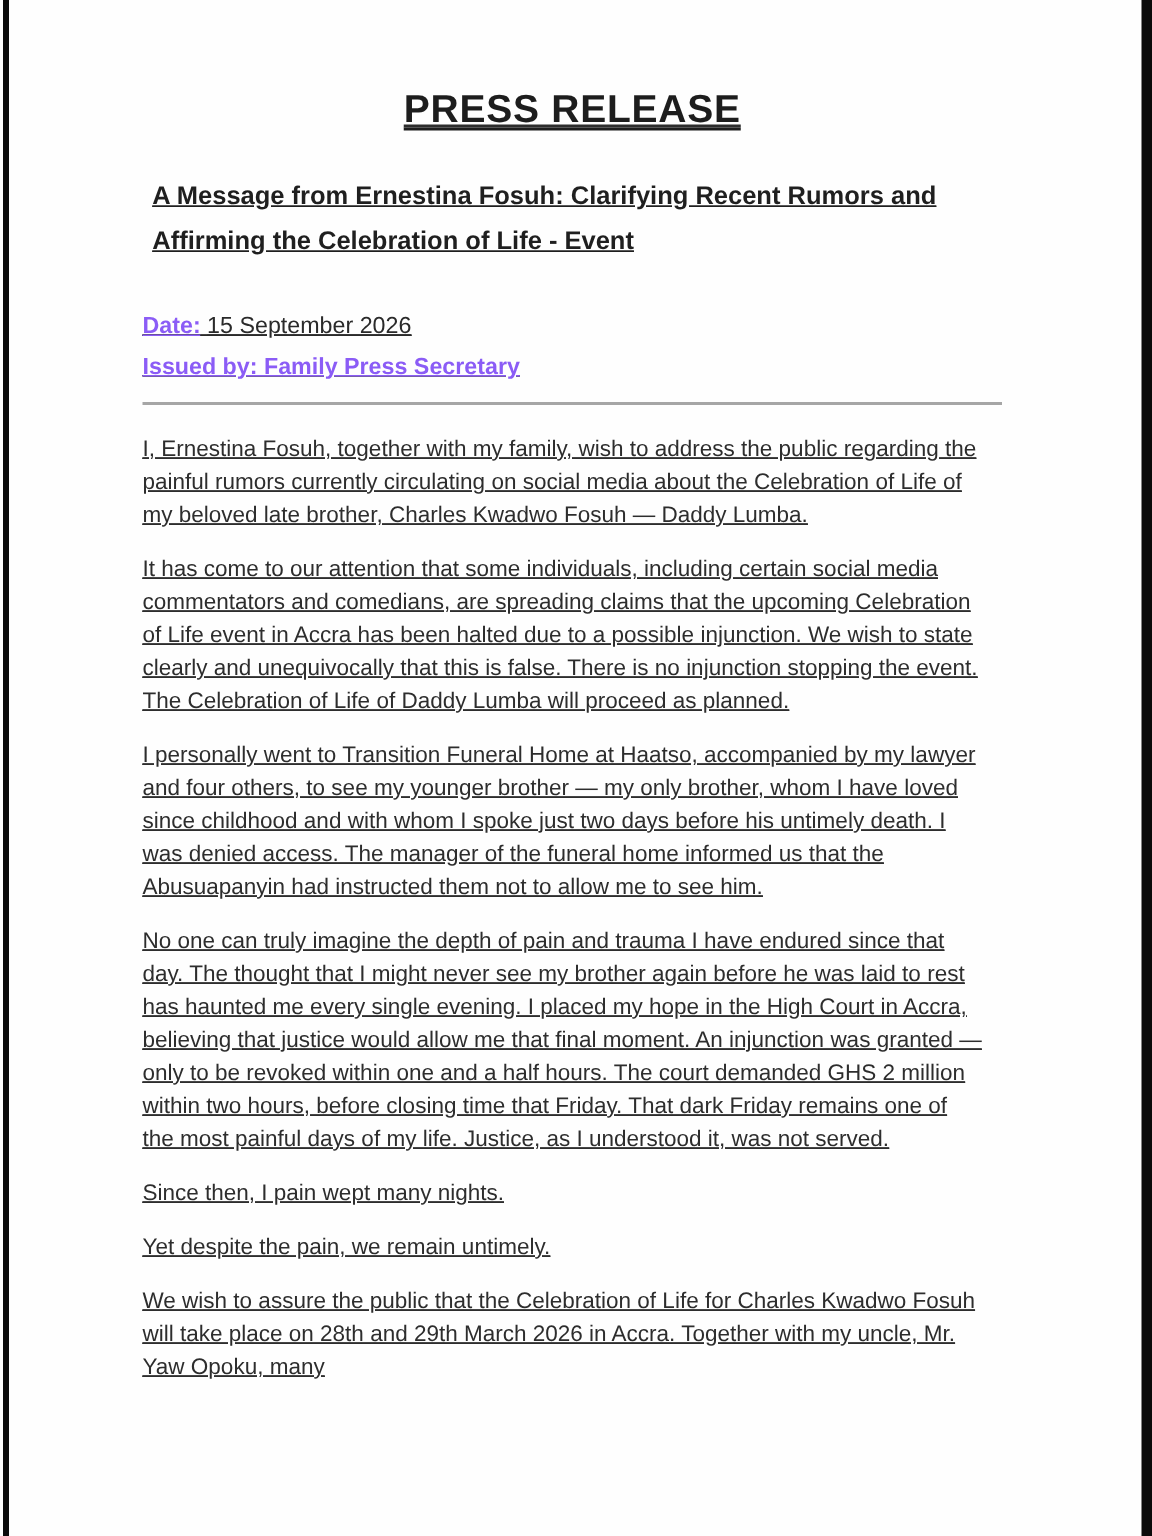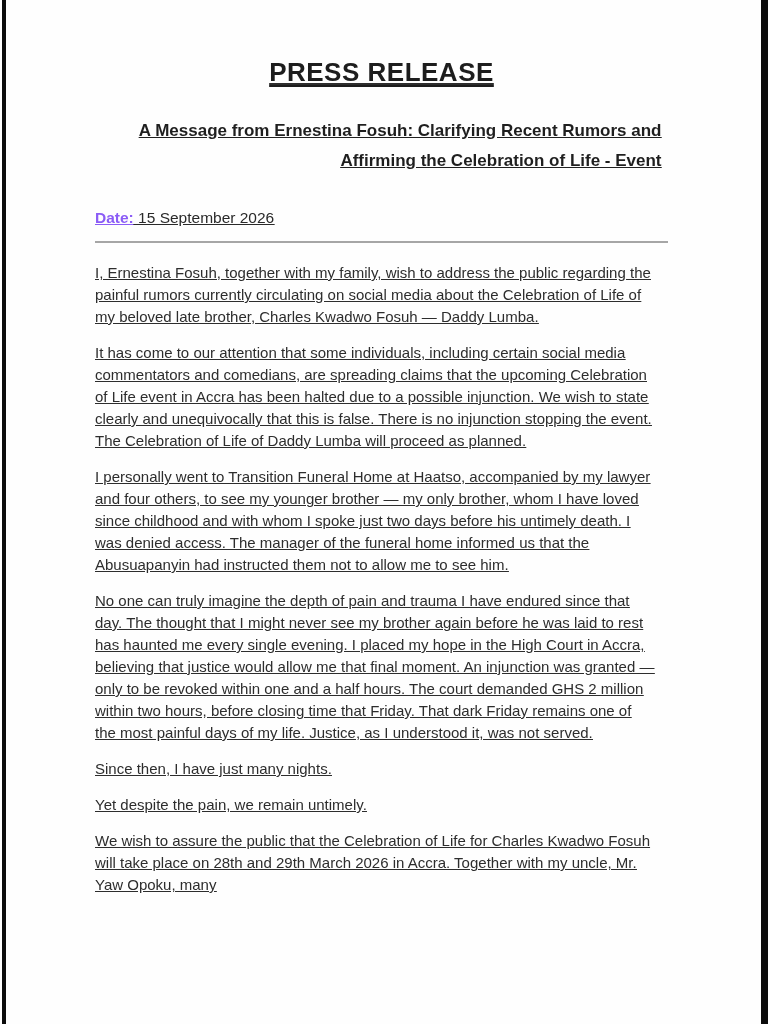--- a/index.html
+++ b/index.html
@@ -43,21 +43,21 @@
     font-weight: 700;
     letter-spacing: 0.5px;
     color: #1d1d1d;
     text-decoration: underline;
     text-decoration-thickness: 2px;
     text-underline-offset: 4px;
   }
   .subtitle {
     margin: 26px auto 0 auto;
     max-width: 560px;
-    text-align: right;
+    text-align: left;
     font-size: 17px;
     line-height: 30px;
     font-weight: 700;
     color: #1f1f1f;
   }
   .meta {
     margin-top: 28px;
   }
   .meta-line {
     margin: 0;
@@ -92,27 +92,28 @@
   <div class="edge-stripe left"></div>
   <div class="edge-stripe right"></div>
 
   <div class="doc">
     <h1 class="title">PRESS RELEASE</h1>
 
     <h2 class="subtitle">A Message from Ernestina Fosuh: Clarifying Recent Rumors and Affirming the Celebration of Life - Event</h2>
 
     <div class="meta">
       <p class="meta-line"><strong>Date:</strong> <span>15 September 2026</span></p>
+      <p class="meta-line bold">Issued by: Family Press Secretary</p>
     </div>
 
     <hr class="divider">
 
     <div class="body-text">
       <p>I, Ernestina Fosuh, together with my family, wish to address the public regarding the painful rumors currently circulating on social media about the Celebration of Life of my beloved late brother, Charles Kwadwo Fosuh — Daddy Lumba.</p>
       <p>It has come to our attention that some individuals, including certain social media commentators and comedians, are spreading claims that the upcoming Celebration of Life event in Accra has been halted due to a possible injunction. We wish to state clearly and unequivocally that this is false. There is no injunction stopping the event. The Celebration of Life of Daddy Lumba will proceed as planned.</p>
       <p>I personally went to Transition Funeral Home at Haatso, accompanied by my lawyer and four others, to see my younger brother — my only brother, whom I have loved since childhood and with whom I spoke just two days before his untimely death. I was denied access. The manager of the funeral home informed us that the Abusuapanyin had instructed them not to allow me to see him.</p>
       <p>No one can truly imagine the depth of pain and trauma I have endured since that day. The thought that I might never see my brother again before he was laid to rest has haunted me every single evening. I placed my hope in the High Court in Accra, believing that justice would allow me that final moment. An injunction was granted — only to be revoked within one and a half hours. The court demanded GHS 2 million within two hours, before closing time that Friday. That dark Friday remains one of the most painful days of my life. Justice, as I understood it, was not served.</p>
-      <p>Since then, I have just many nights.</p>
+      <p>Since then, I pain wept many nights.</p>
       <p>Yet despite the pain, we remain untimely.</p>
       <p>We wish to assure the public that the Celebration of Life for Charles Kwadwo Fosuh will take place on 28th and 29th March 2026 in Accra. Together with my uncle, Mr. Yaw Opoku, many</p>
     </div>
   </div>
 </div>
 
 </body></html>

